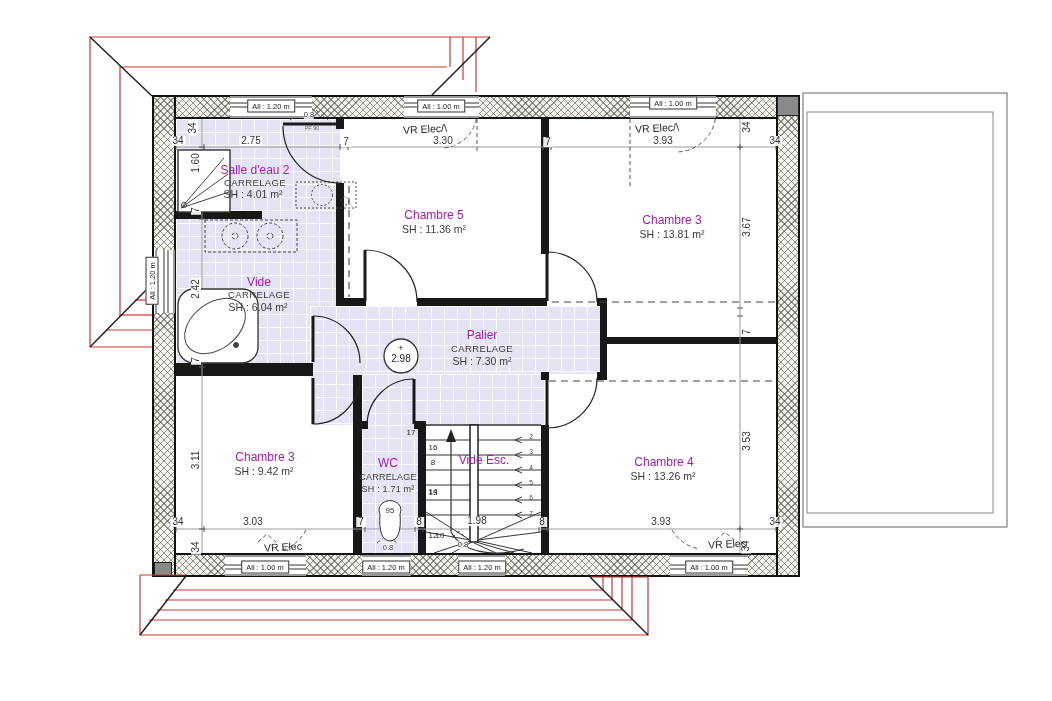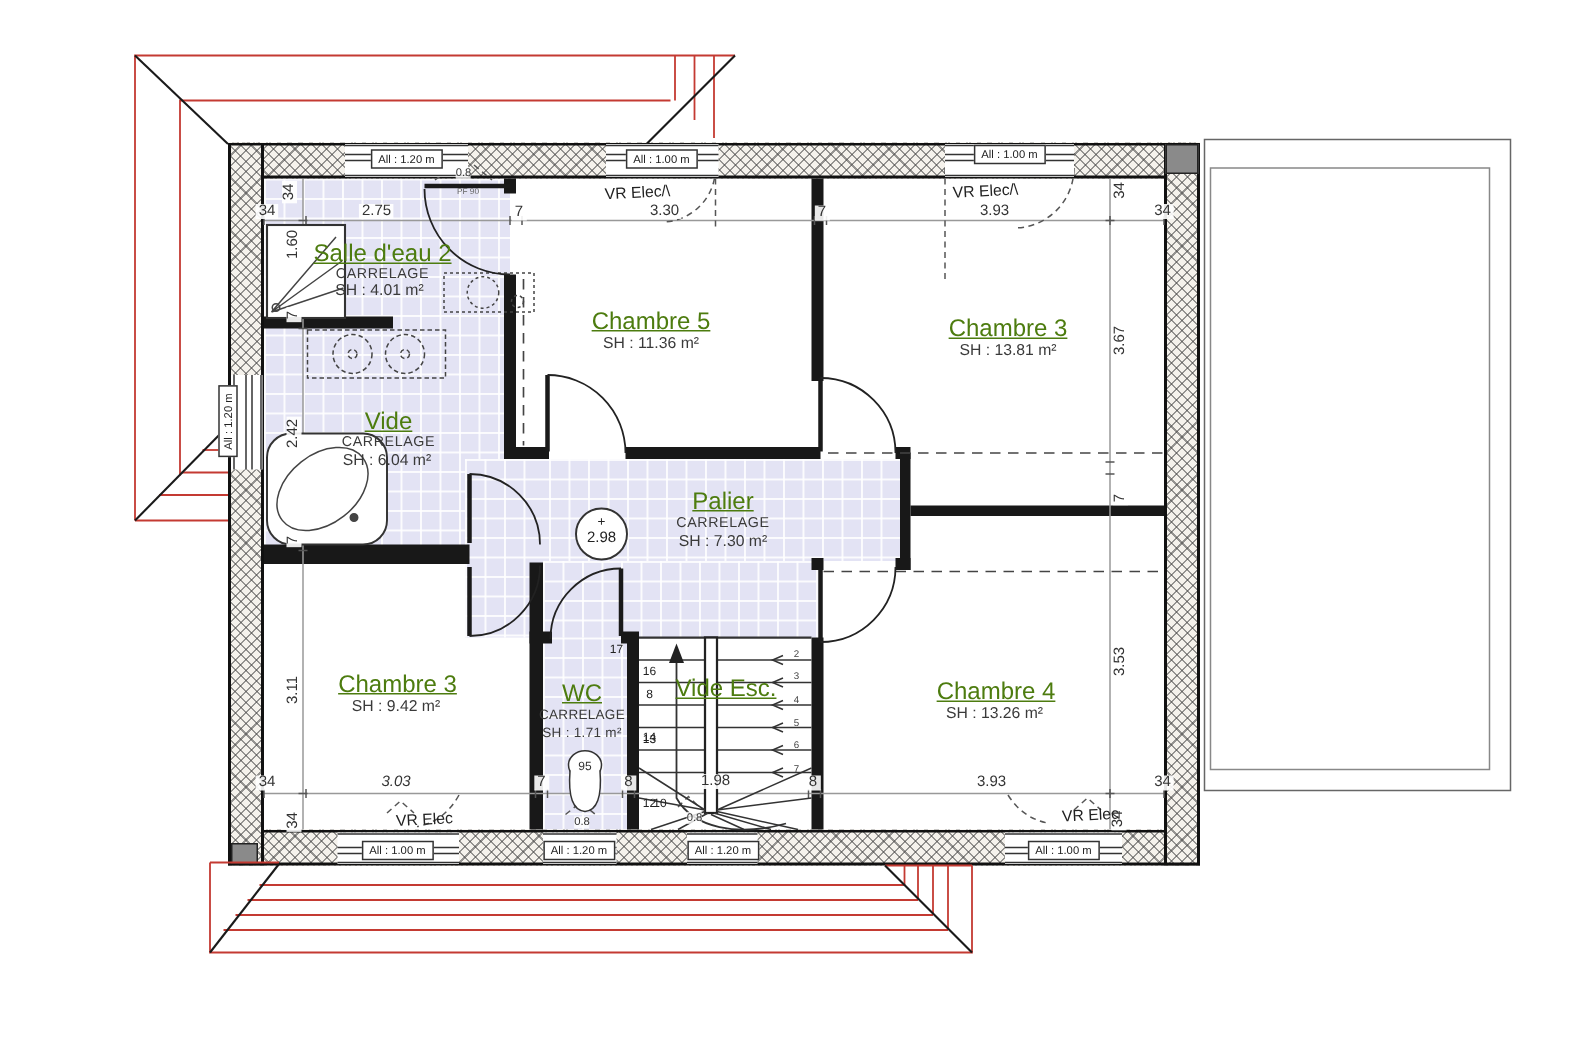--- a/index.html
+++ b/index.html
@@ -16,21 +16,21 @@
       background-image:
         repeating-linear-gradient(45deg, rgba(70,70,70,.55) 0 1px, transparent 1px 5px),
         repeating-linear-gradient(-45deg, rgba(70,70,70,.55) 0 1px, transparent 1px 5px);
       box-shadow:inset 0 0 0 2px #111;}
   
   .iw{position:absolute;background:#181818;}
   .post{position:absolute;background:#8a8a8a;border:1px solid #222;}
   svg{position:absolute;left:0;top:0;}
   
   .lbl{position:absolute;white-space:nowrap;transform:translate(-50%,-50%);line-height:1;}
-  .room{font-size:16px;color:#4d7c0f;text-decoration:underline;}
+  .room{font-size:12px;color:#a21caf;}
   .sub{font-size:10.5px;color:#3a3a3a;}
   .subc{font-size:9.5px;color:#3a3a3a;letter-spacing:.4px;}
   .sub2{font-size:9px;color:#3a3a3a;letter-spacing:.2px;}
   .dim{font-size:10px;color:#333;background:rgba(255,255,255,.9);padding:0 2px;}
   .vr{font-size:10.5px;color:#222;}
   .tiny{font-size:7.5px;color:#333;background:rgba(255,255,255,.8);}
   .tiny2{font-size:8px;color:#333;}
   .pf{font-size:5.5px;color:#666;}
   .lvl{font-size:10px;color:#222;text-align:center;}
   .lvlp{font-size:9px;color:#222;}
@@ -336,21 +336,21 @@
       <div class="lbl dim" style="left: 178px; top: 141px;">34</div>
       <div class="lbl dim" style="left: 251px; top: 141px;">2.75</div>
       <div class="lbl dim" style="left: 346px; top: 142px;">7</div>
       <div class="lbl dim" style="left: 443px; top: 141px;">3.30</div>
       <div class="lbl dim" style="left: 548px; top: 142px;">7</div>
       <div class="lbl dim" style="left: 663px; top: 141px;">3.93</div>
       <div class="lbl dim" style="left: 775px; top: 141px;">34</div>
       <div class="lbl dim" style="left: 193px; top: 128px; transform: translate(-50%, -50%) rotate(-90deg);">34</div>
       <div class="lbl dim" style="left: 747px; top: 127px; transform: translate(-50%, -50%) rotate(-90deg);">34</div>
       <div class="lbl dim" style="left: 178px; top: 522px;">34</div>
-      <div class="lbl dim" style="left: 264px; top: 522px; font-style: italic;">3.03</div>
+      <div class="lbl dim" style="left: 253px; top: 522px;">3.03</div>
       <div class="lbl dim" style="left: 361px; top: 522px;">7</div>
       <div class="lbl dim" style="left: 419px; top: 522px;">8</div>
       <div class="lbl dim" style="left: 477px; top: 521px;">1.98</div>
       <div class="lbl dim" style="left: 542px; top: 522px;">8</div>
       <div class="lbl dim" style="left: 661px; top: 522px;">3.93</div>
       <div class="lbl dim" style="left: 775px; top: 522px;">34</div>
       <div class="lbl dim" style="left: 196px; top: 547px; transform: translate(-50%, -50%) rotate(-90deg);">34</div>
       <div class="lbl dim" style="left: 746px; top: 546px; transform: translate(-50%, -50%) rotate(-90deg);">34</div>
       <div class="lbl dim" style="left: 196px; top: 163px; transform: translate(-50%, -50%) rotate(-90deg);">1.60</div>
       <div class="lbl dim" style="left: 196px; top: 210px; transform: translate(-50%, -50%) rotate(-90deg);">7</div>

